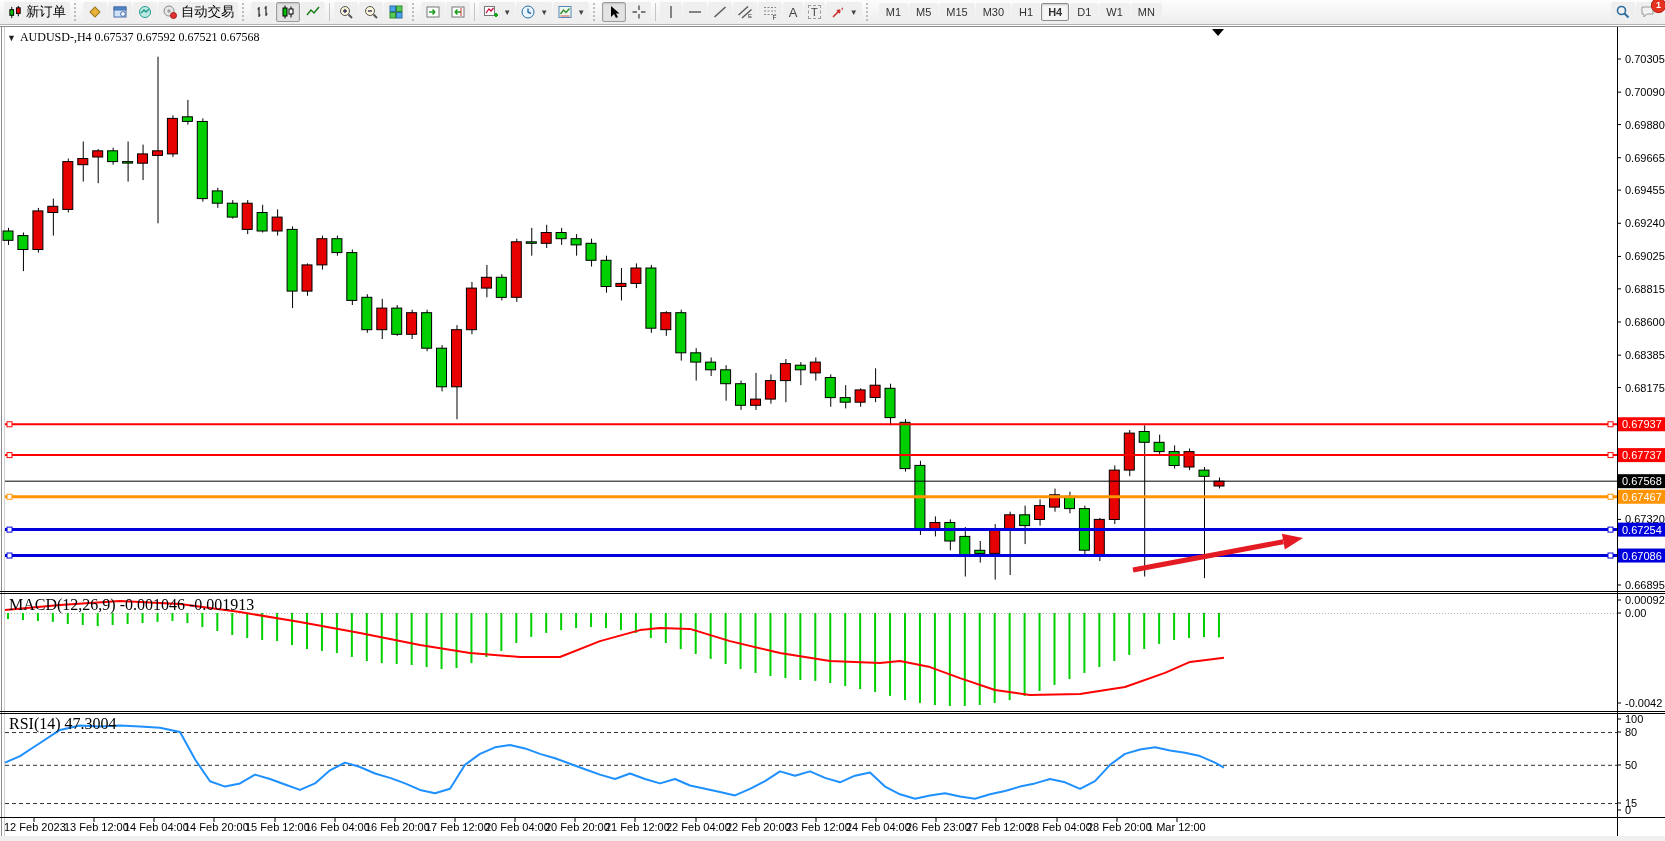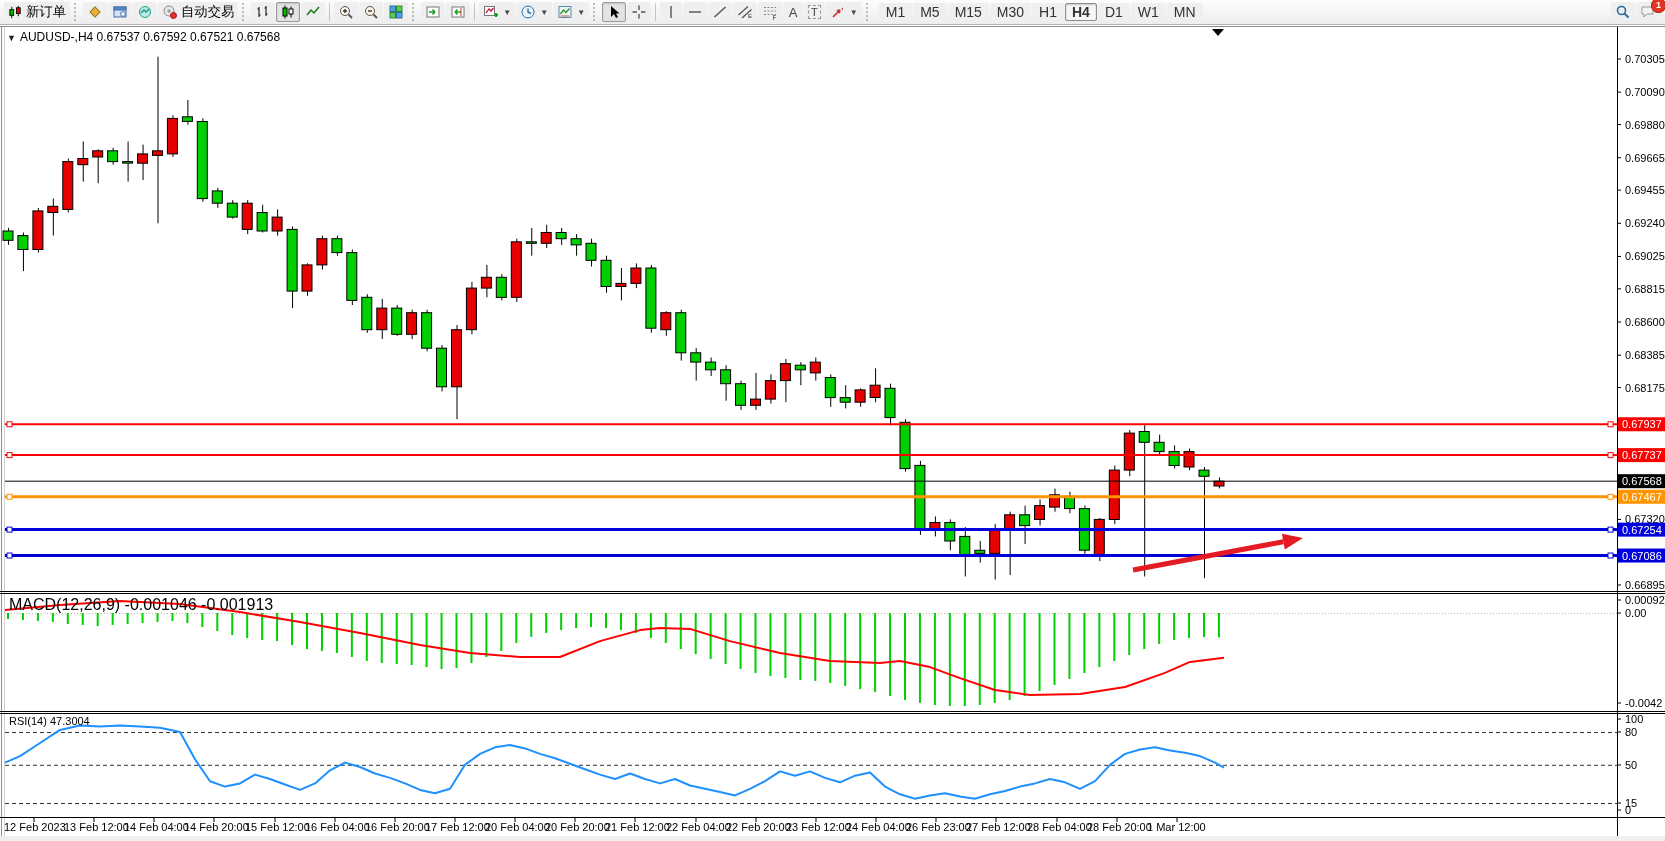--- a/index.html
+++ b/index.html
@@ -10,35 +10,35 @@
            background:linear-gradient(#fdfdfd,#ededed);border-bottom:1px solid #b3b3b3;
            display:flex;align-items:center;padding:0 4px;gap:1px;font-size:12px;color:#111;}
   .tbtn{height:20px;min-width:20px;display:inline-flex;align-items:center;justify-content:center;
         gap:3px;padding:0 3px;border:1px solid transparent;border-radius:2px;cursor:default;}
   .tbtn.pressed{background:#e3e3e3;border:1px solid #9b9b9b;box-shadow:inset 0 1px 2px rgba(0,0,0,.15);}
   .tbtn svg{display:block;}
   .sep{width:1px;height:18px;background:#c6c6c6;margin:0 3px;}
   .grip{width:3px;height:18px;margin:0 3px;border-left:2px dotted #bdbdbd;}
   .caret{font-size:8px;color:#444;margin-left:1px;}
   .tf-group{display:flex;align-items:center;gap:1px;margin-left:4px;}
-  .tf{height:18px;padding:0 6px;display:inline-flex;align-items:center;font-size:14px;color:#333;
+  .tf{height:18px;padding:0 6px;display:inline-flex;align-items:center;font-size:11px;color:#333;
       border:1px solid transparent;border-radius:2px;}
   .tf.active{background:#f6f6f6;border:1px solid #8d8d8d;box-shadow:inset 0 1px 2px rgba(0,0,0,.2);font-weight:bold;}
   .spacer{flex:1;}
   .badge{position:absolute;top:-4px;right:-5px;min-width:13px;height:13px;border-radius:7px;background:#e53322;
          color:#fff;font-size:9px;line-height:13px;text-align:center;font-weight:bold;border:1px solid #b02015;}
   .btn-wrap{position:relative;}
   
   .chart-window{position:absolute;left:0;top:25px;width:1665px;height:816px;background:#fff;}
   #chart-svg{position:absolute;left:0;top:-25px;}
-  .overlay-label{position:absolute;color:#000;font-size:12px;white-space:pre;}
+  .overlay-label{position:absolute;color:#000;font-size:12px;white-space:pre;font-family:Liberation Serif, serif;}
   .symbol-title{left:7px;top:5px;}
   .symbol-title .dd{font-size:9px;color:#222;margin-right:4px;}
   .macd-label{left:9px;top:571px;font-size:16px;}
-  .rsi-label{left:9px;top:690px;font-size:11px;}
+  .rsi-label{left:9px;top:690px;font-size:16px;}
 </style>
 </head>
 <body>
 
 <div id="app">
 
   <div class="toolbar">
     <button class="tbtn">
       <svg width="15" height="15" viewBox="0 0 16 16">
           <line x1="4" y1="2" x2="4" y2="14" stroke="#000"></line>

